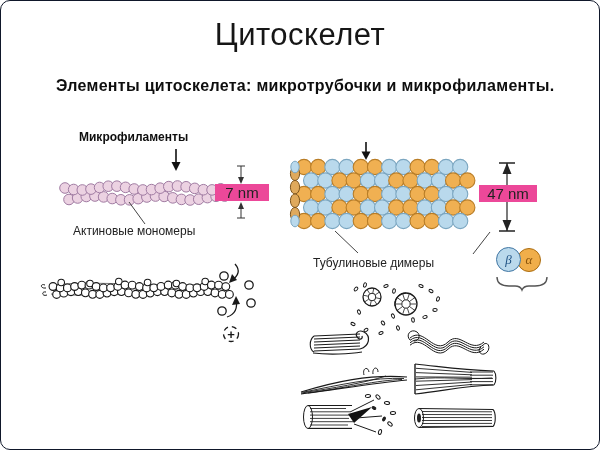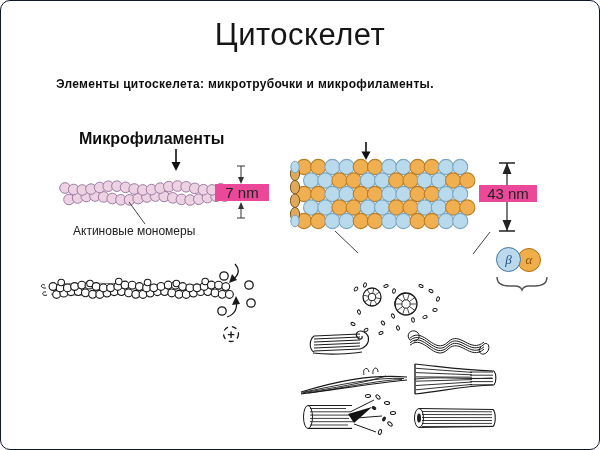--- a/index.html
+++ b/index.html
@@ -1,21 +1,21 @@
 <!DOCTYPE html>
 <html><head>
 <meta charset="utf-8">
 <style>
   html,body{margin:0;padding:0;background:#fff;font-family:"Liberation Sans",sans-serif;}
   .slide{position:relative;width:598px;height:448px;background:#fff;border:1px solid #0f172a;
          border-radius:10px;overflow:hidden;}
   .abs{position:absolute;}
   .title{left:0;top:16px;width:100%;text-align:center;font-size:31px;color:#161616;letter-spacing:.5px;}
-  .subtitle{left:55px;top:76px;font-weight:bold;font-size:12px;color:#0e0e0e;letter-spacing:.3px;}
-  .h-label{font-weight:bold;font-size:16px;color:#0e0e0e;}
+  .subtitle{left:55px;top:76px;font-weight:bold;font-size:16px;color:#0e0e0e;letter-spacing:.3px;}
+  .h-label{font-weight:bold;font-size:12px;color:#0e0e0e;}
   .cap{font-size:12px;color:#222;}
   .dim{font-size:15px;color:#222;background:#ec4899;text-align:center;z-index:5;padding:0 1px;}
   svg{display:block;overflow:visible;}
   .dimer{width:60px;height:54px;}
   .dcirc{position:absolute;border-radius:50%;display:flex;align-items:center;justify-content:center;
          font-size:13px;font-style:italic;font-family:"Liberation Serif",serif;}
   .bcirc{left:2px;top:6px;width:23px;height:23px;z-index:2;}
   .acirc{left:23px;top:7px;width:22px;height:22px;z-index:1;}
 </style>
 </head>
@@ -244,26 +244,27 @@
       </g>
   </svg>
 
   <svg class="abs" style="left:488px;top:157px;" width="36" height="78">
     <line x1="10" y1="5" x2="26" y2="5" stroke="#222" stroke-width="1.4"></line>
     <line x1="18" y1="5" x2="18" y2="73" stroke="#222" stroke-width="1.2"></line>
     <line x1="10" y1="73" x2="26" y2="73" stroke="#222" stroke-width="1.4"></line>
     <path d="M18,5 L13.5,16 L22.5,16 Z" fill="#222"></path>
     <path d="M18,73 L13.5,62 L22.5,62 Z" fill="#222"></path>
   </svg>
-  <div class="abs dim" style="left:478px;top:184px;width:56px;">43 nm</div>
+  <div class="abs dim" style="left:478px;top:184px;width:56px;">47 nm</div>
 
   <svg class="abs" style="left:330px;top:226px;" width="164" height="30">
     <line x1="4" y1="4" x2="27" y2="26" stroke="#444" stroke-width="1"></line>
     <line x1="159" y1="5" x2="142" y2="27" stroke="#444" stroke-width="1"></line>
   </svg>
+  <div class="abs cap" style="left:312px;top:255px;">Тубулиновые димеры</div>
 
   <div class="abs dimer" style="left:493px;top:240px;">
     <div class="dcirc bcirc" id="beta-circle" style="background: rgb(186, 217, 236); border: 1.6px solid rgb(65, 118, 163); color: rgb(29, 80, 130);">β</div>
     <div class="dcirc acirc" id="alpha-circle" style="background: rgb(240, 174, 74); border: 1.6px solid rgb(170, 109, 18); color: rgb(138, 84, 10);">α</div>
     <svg class="abs" style="left:1px;top:34px;" width="54" height="16">
       <path d="M2,2 C2,9 7,11 14,11 L20,11 C24,11 26,12.5 27,15 C28,12.5 30,11 34,11 L40,11 C47,11 52,9 52,2" fill="none" stroke="#555" stroke-width="1.4"></path>
     </svg>
   </div>
 
   <svg class="abs" style="left:293px;top:283px;" width="215" height="162" viewBox="0 0 215 162">

